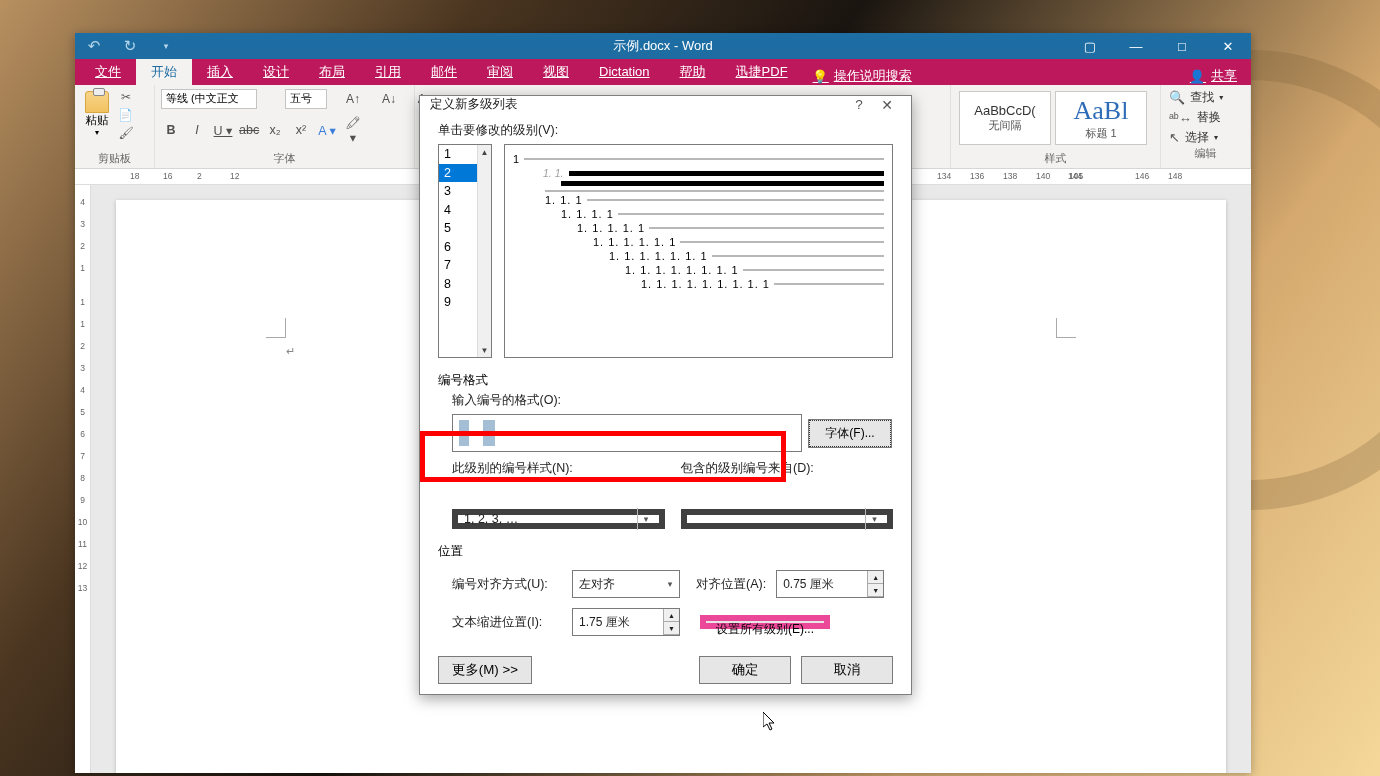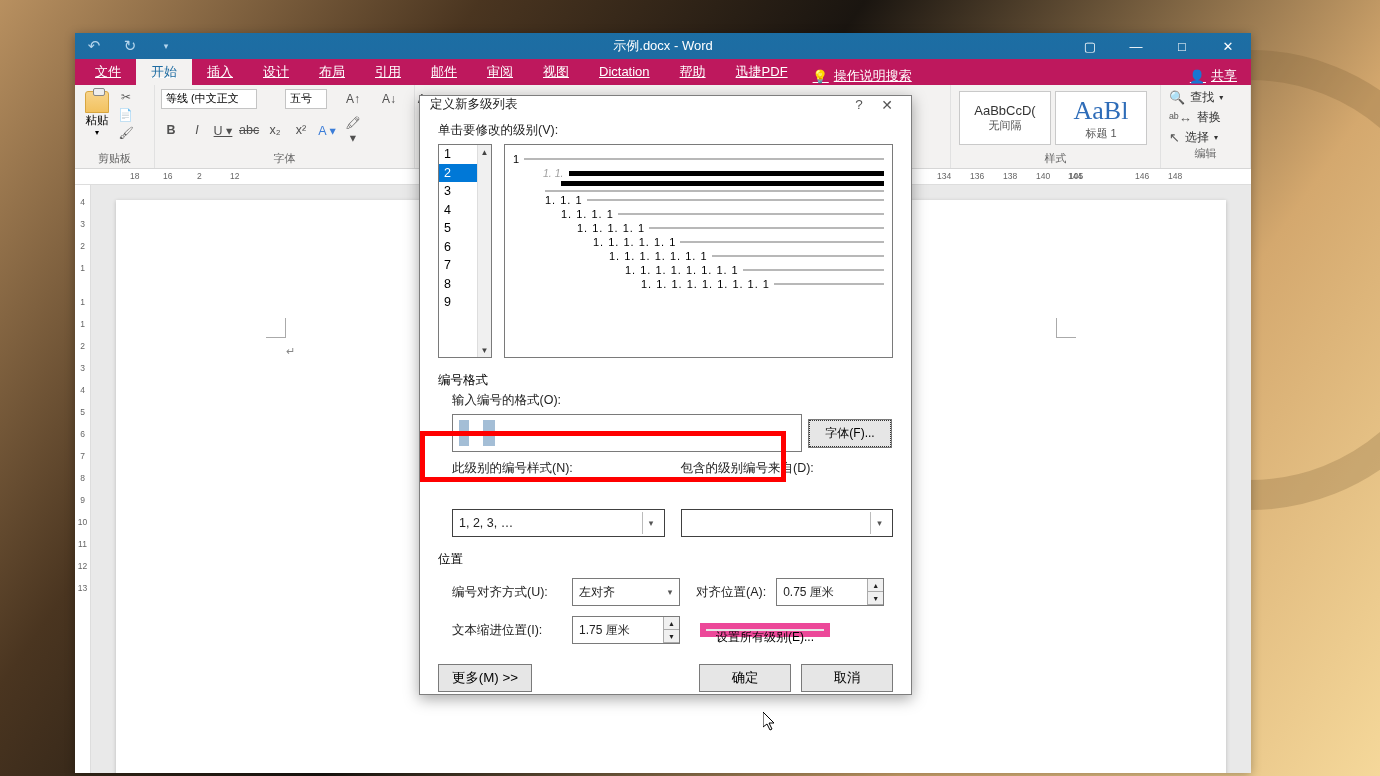--- a/index.html
+++ b/index.html
@@ -75,21 +75,21 @@
 .section-label{ margin:14px 0 3px; color:#000;}
 .format-row { display:flex; align-items:center; gap:7px;}
 .format-input { width:350px; height:38px; border:1px solid #7a7a7a; background:#fff; position:relative;}
 .format-input::before{content:'';position:absolute;left:6px;top:5px;width:10px;height:26px;background:#a4bed6;}
 .format-input::after{content:'';position:absolute;left:30px;top:5px;width:12px;height:26px;background:#a4bed6;}
 .red-highlight{ position:absolute; border:5px solid #ff0000; pointer-events:none; }
 .font-btn { width:82px; height:27px; border:1px dotted #333; outline:1px solid #7a7a7a; background:#e6e6e6; font-size:12px;}
 .sel-row{ display:flex; gap:16px; margin-top:8px;}
 .sel-col{ flex:1;}
 .sel-col label{ display:block; margin-bottom:4px;}
-.select-box{ width:100%; height:28px; border:1px solid #404040; background:#fff; display:flex; align-items:center; justify-content:space-between; padding:0 4px 0 6px;margin-top:32px;}
+.select-box{ width:100%; height:20px; border:6px solid #404040; background:#fff; display:flex; align-items:center; justify-content:space-between; padding:0 4px 0 6px;margin-top:32px;}
 .drop-arrow{ width:18px; height:22px; border-left:1px solid #bbb; display:flex; align-items:center; justify-content:center; font-size:9px; color:#555;}
 .pos-row{ display:flex; align-items:center; gap:10px; margin-top:10px;}
 .pos-row label{ width:110px;}
 .spinny{ width:108px; height:28px; border:1px solid #7a7a7a; display:flex; align-items:center;}
 .spinny-input{ flex:1; padding:0 6px; font-size:12px;}
 .spinny-btns{ width:16px; display:flex; flex-direction:column;}
 .spinny-bt{ height:13px; border-left:1px solid #aaa; border-bottom:1px solid #aaa; font-size:7px; display:flex; align-items:center; justify-content:center; background:#f0f0f0;}
 .lvl-all-btn{ width:130px; height:14px; border:6px solid #ec4899; background:#e6e6e6; font-size:12px; margin-left:10px;}
 .dlg-footer{ display:flex; padding:10px 18px 14px; gap:10px;}
 .more-btn{ width:94px; height:28px; border:1px solid #7a7a7a; background:#e6e6e6;}

